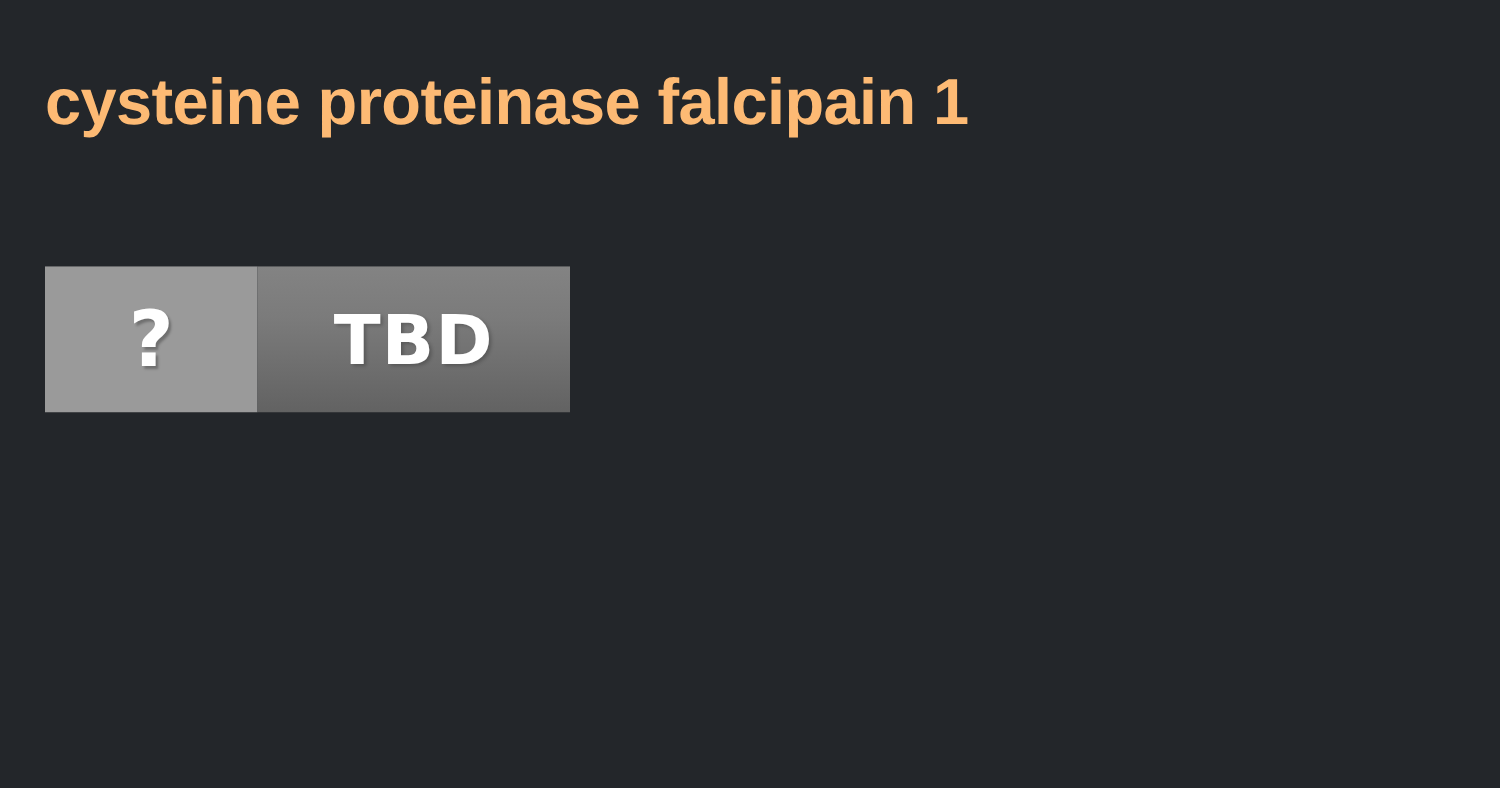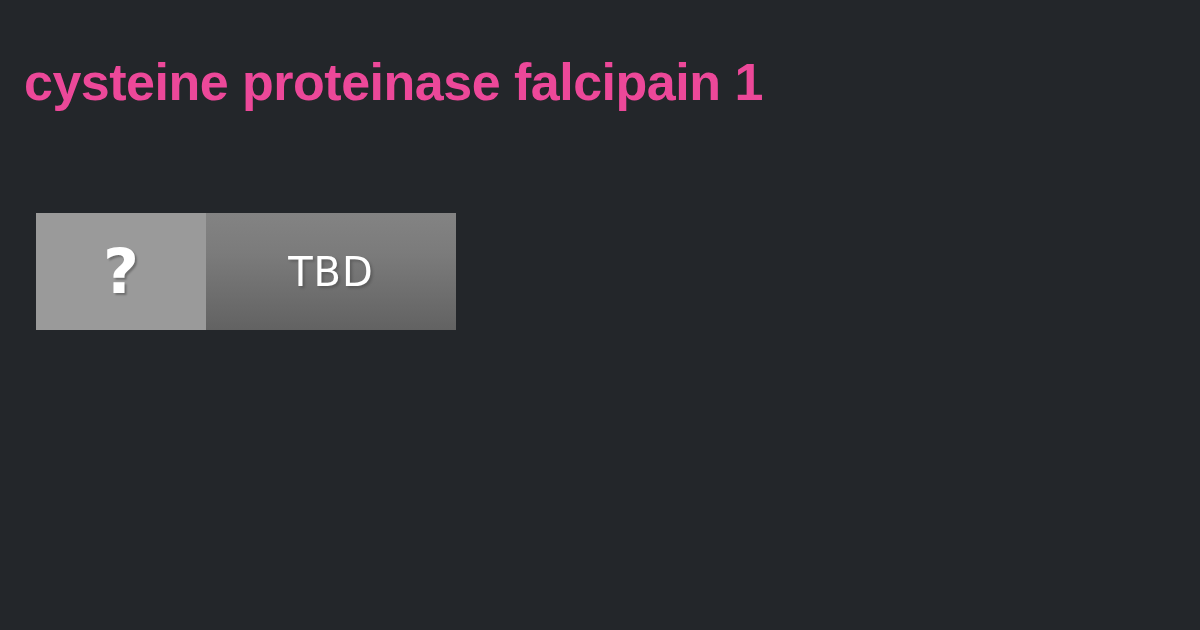--- a/index.html
+++ b/index.html
@@ -15,29 +15,29 @@
   }
   .card {
     position: relative;
     width: 1200px;
     height: 630px;
     box-sizing: border-box;
     padding: 0;
   }
   .title {
     position: absolute;
-    left: 24px;
+    left: 36px;
     top: 52px;
     width: 760px;
     margin: 0;
     font-size: 52px;
     line-height: 60px;
     font-weight: bold;
     letter-spacing: -0.5px;
-    color: #ec4899;
+    color: #fdba74;
     white-space: pre-line;
   }
   .body-row {
     position: absolute;
     left: 36px;
     top: 213px;
     width: 1130px;
     display: flex;
     align-items: flex-start;
   }
@@ -68,23 +68,23 @@
     font-family: "DejaVu Sans", sans-serif;
     font-size: 62px;
     line-height: 62px;
     font-weight: bold;
     color: #ffffff;
     text-shadow: 2px 2px 2px rgba(0,0,0,0.28);
     user-select: none;
   }
   .glyph-tbd {
     font-family: "DejaVu Sans", sans-serif;
-    font-size: 40px;
+    font-size: 55px;
     line-height: 58px;
-    font-weight: normal;
+    font-weight: bold;
     letter-spacing: 1px;
     color: #ffffff;
     text-shadow: 2px 2px 3px rgba(0,0,0,0.22);
     user-select: none;
   }
   .desc {
     flex: 0 0 auto;
     margin: 0;
     margin-left: 29px;
     width: 330px;

